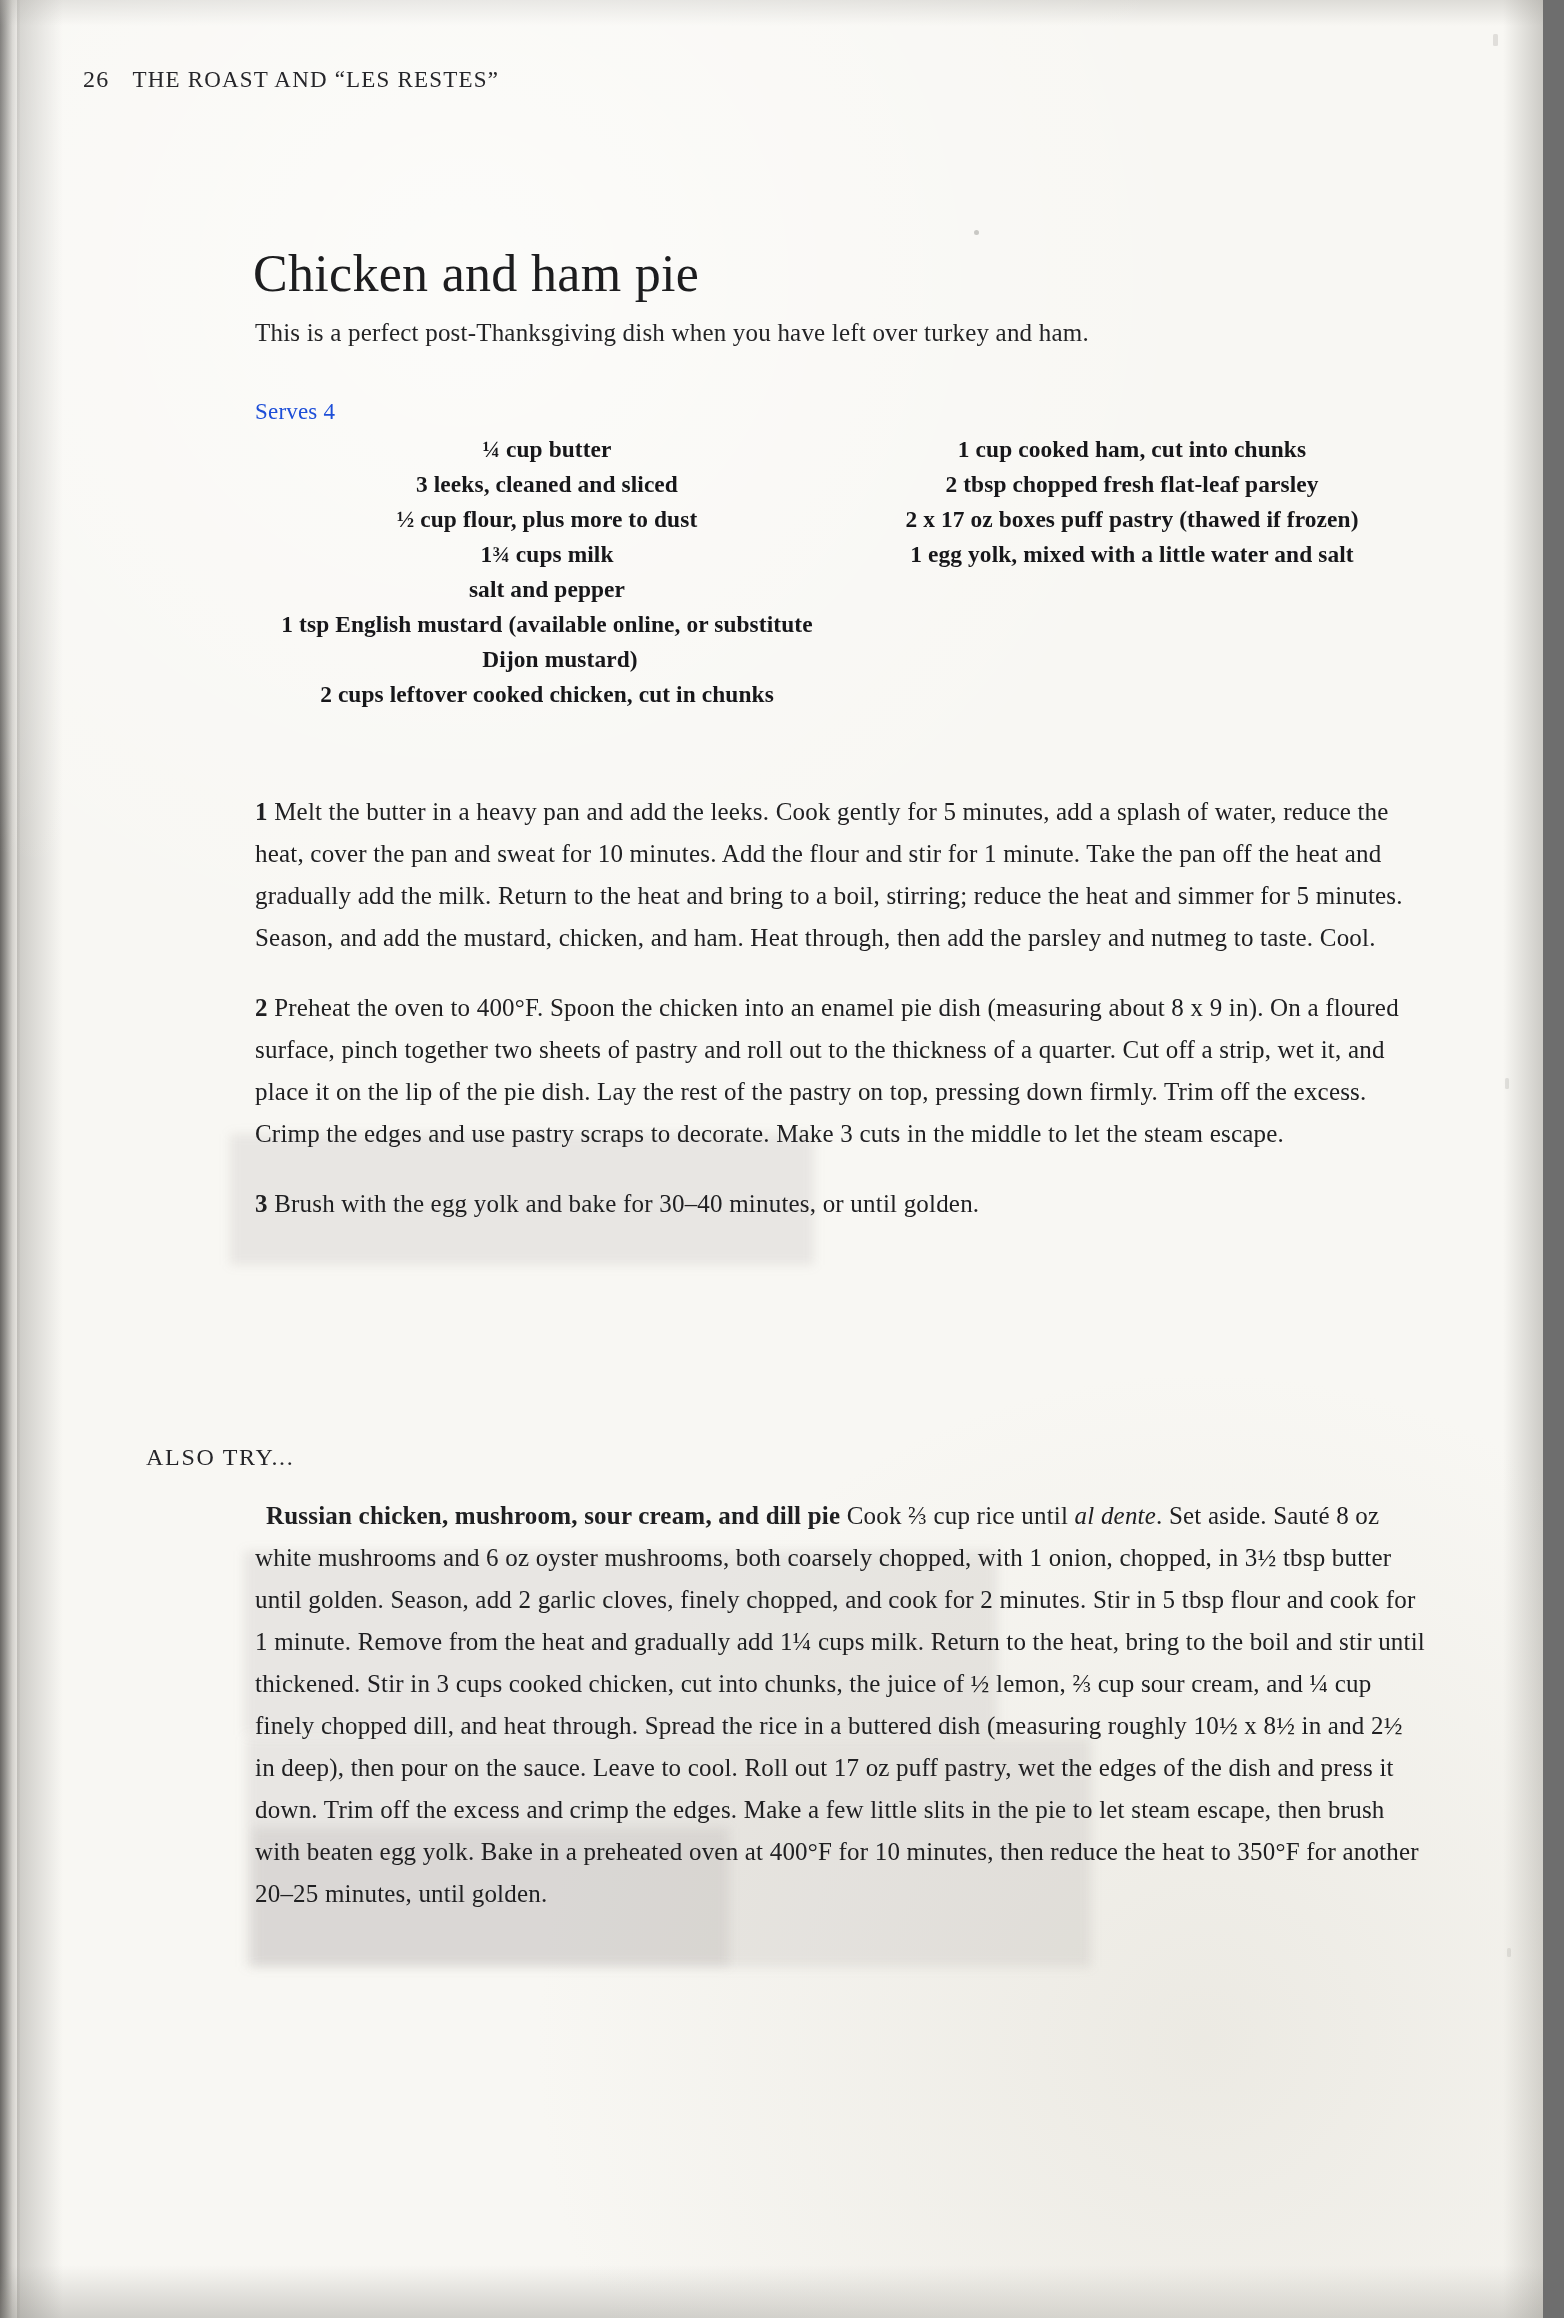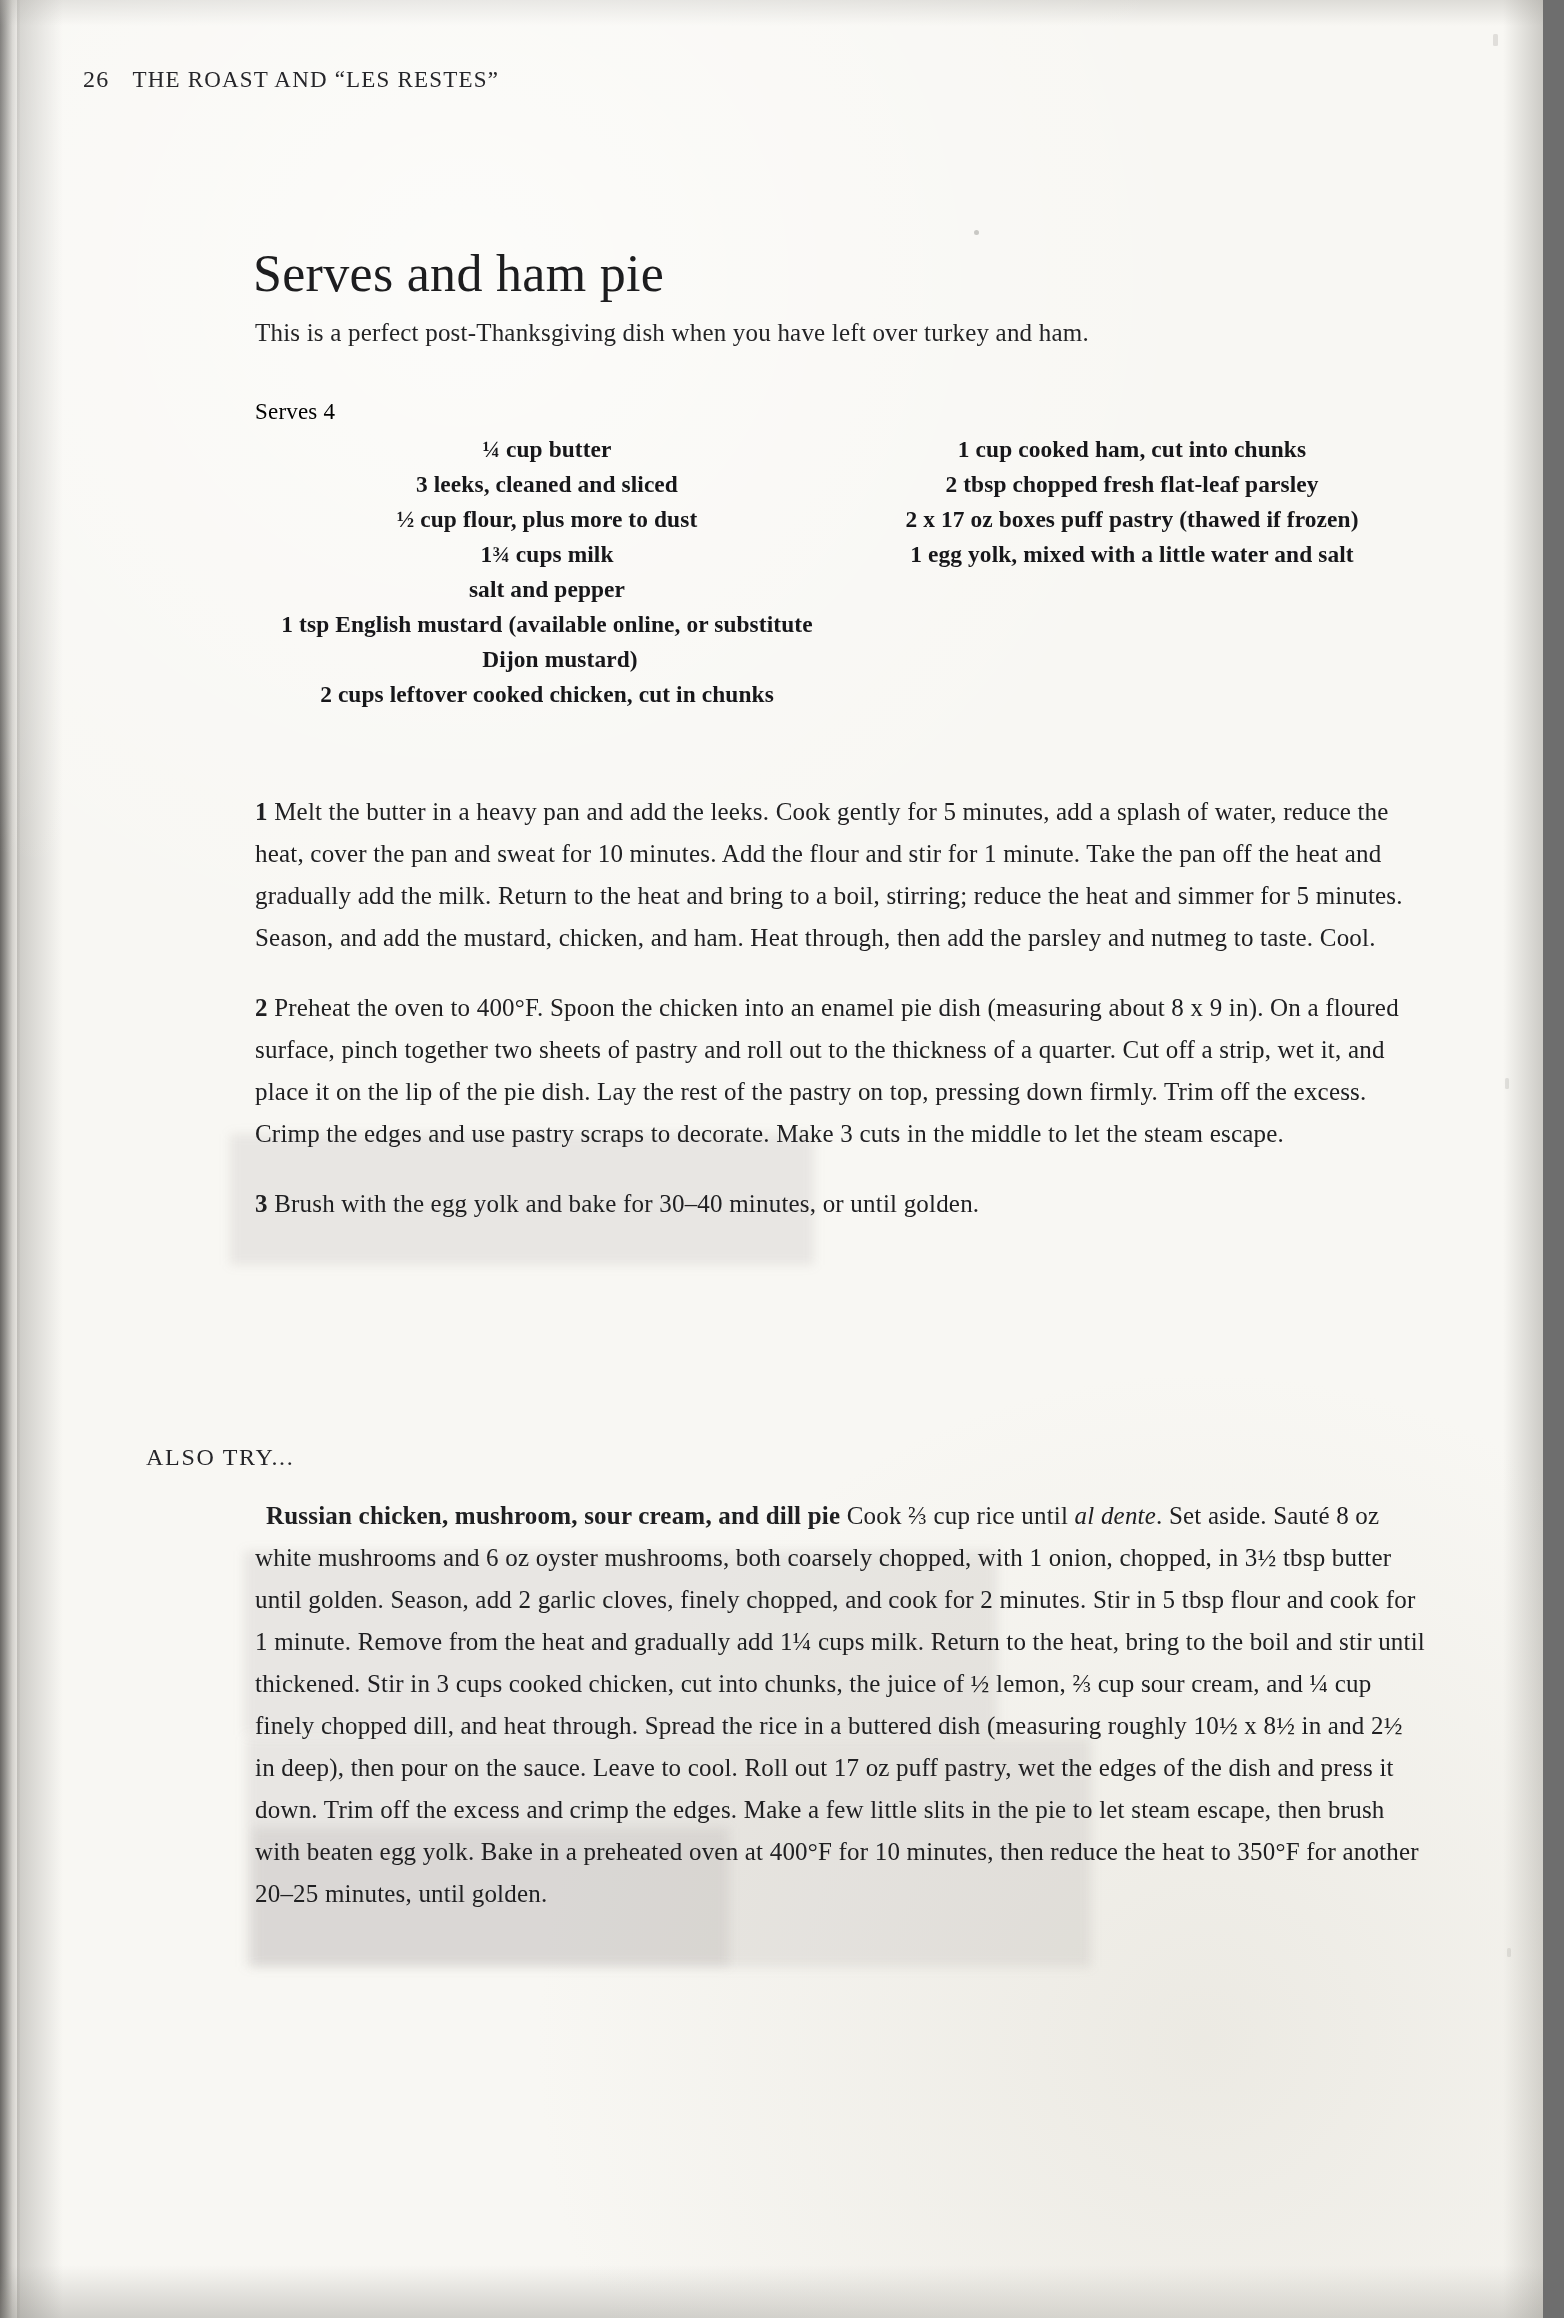--- a/index.html
+++ b/index.html
@@ -112,21 +112,21 @@
     letter-spacing: 0.2px;
     color: #242426;
   }
 
   .serves {
     position: absolute;
     left: 255px;
     top: 399px;
     font-size: 23px;
     letter-spacing: 0.2px;
-    color: #000000;
+    color: #1d4ed8;
   }
 
   .ing-col {
     position: absolute;
     font-size: 23.4px;
     line-height: 35px;
     font-weight: 700;
     letter-spacing: 0.1px;
     color: #17171a;
   }
@@ -194,21 +194,21 @@
 
   <div class="speck" style="left:974px; top:230px; width:5.4px;  height:5.4px;"></div>
   <div class="speck" style="left:1493px; top:34px;  width:4.6px;  height:12.3px; border-radius:1.5px; opacity:.5;"></div>
   <div class="speck" style="left:1505px; top:1078px; width:3.8px; height:10.8px; border-radius:1.5px; opacity:.45;"></div>
   <div class="speck" style="left:1507px; top:1948px; width:3.8px; height:9.2px; border-radius:1.5px; opacity:.4;"></div>
 
   <div class="running-head layer">
     <span class="folio">26</span><span>THE ROAST AND “LES RESTES”</span>
   </div>
 
-  <h1 class="recipe-title layer">Serves and ham pie</h1>
+  <h1 class="recipe-title layer">Chicken and ham pie</h1>
   <div class="intro layer">This is a perfect post-Thanksgiving dish when you have left over turkey and ham.</div>
 
   <div class="serves layer">Serves 4</div>
 
   <div class="ing-col left layer">
     <ul>
       <li>¼ cup butter</li>
       <li>3 leeks, cleaned and sliced</li>
       <li>½ cup flour, plus more to dust</li>
       <li>1¾ cups milk</li>

